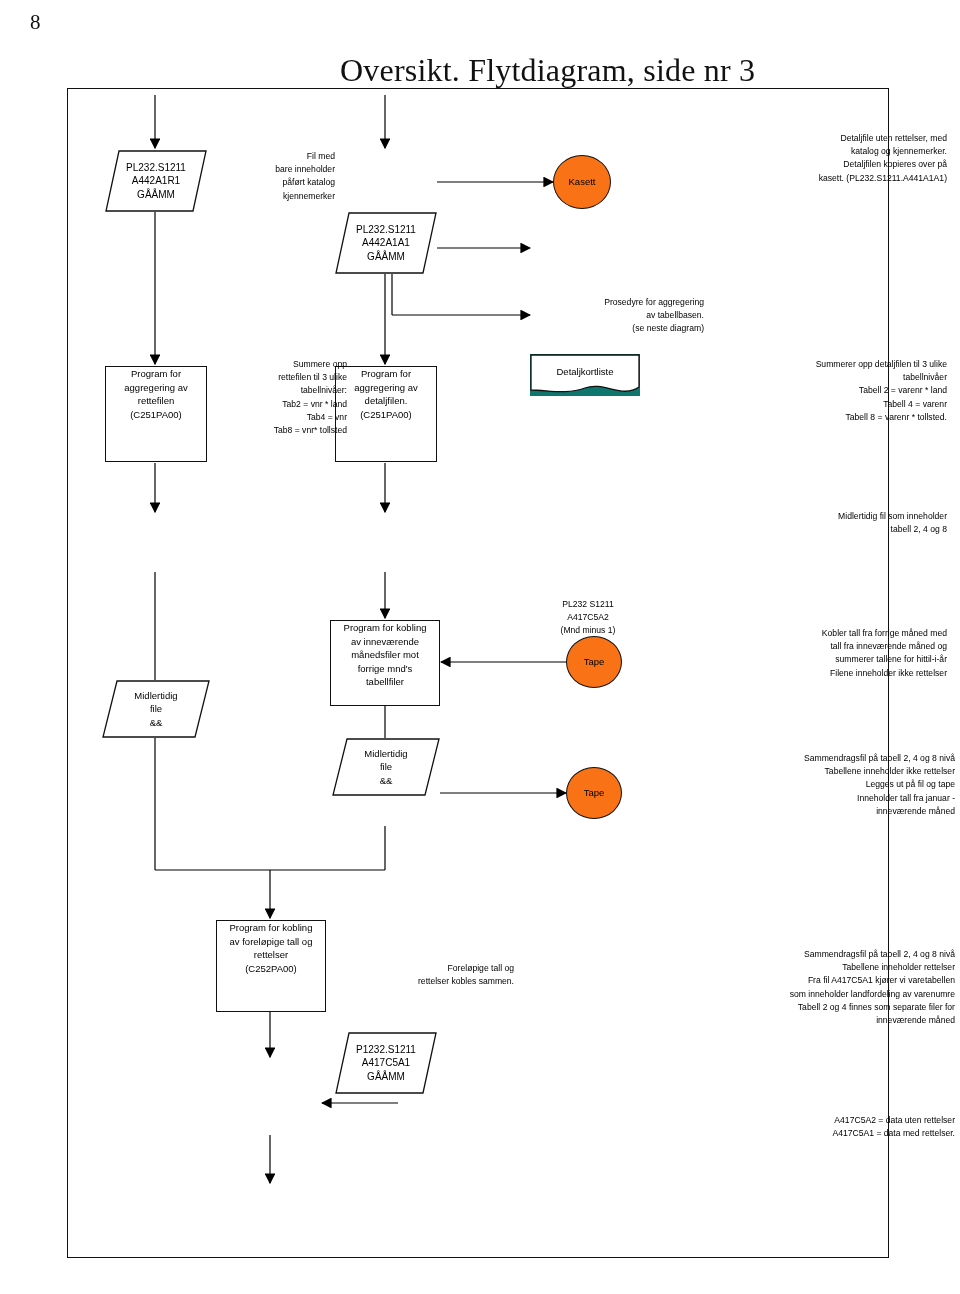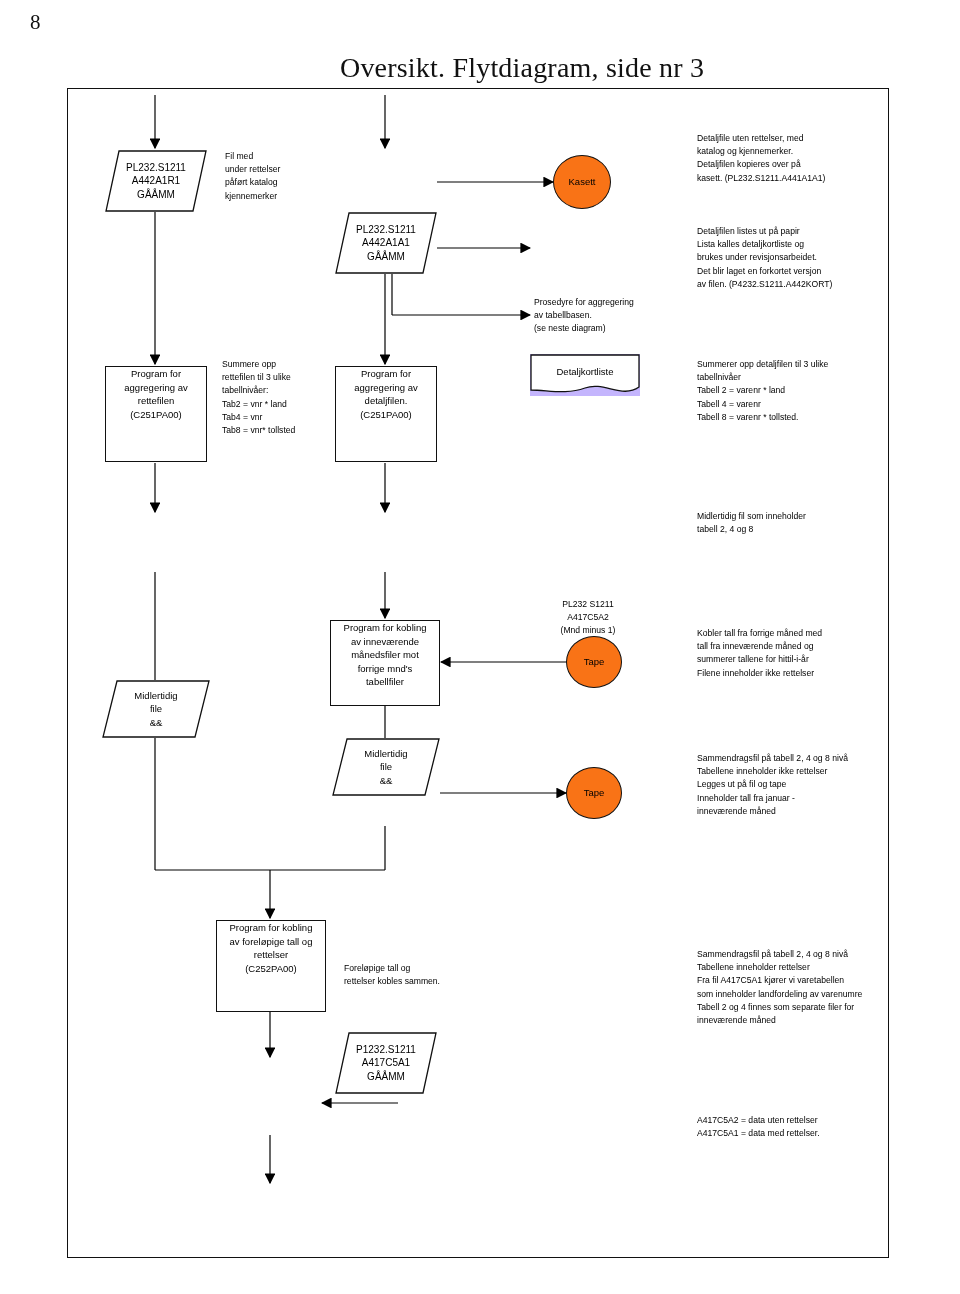--- a/index.html
+++ b/index.html
@@ -3,50 +3,50 @@
 <meta charset="utf-8">
 <style>
   html,body{margin:0;padding:0;background:#ffffff;}
   body{width:960px;height:1294px;position:relative;
        font-family:"Liberation Sans", sans-serif;color:#000;}
   #page{position:absolute;left:0;top:0;width:960px;height:1294px;overflow:hidden;}
 
   .pagenum{position:absolute;left:30px;top:10px;font-family:"Liberation Serif",serif;
            font-size:21px;color:#111;}
   .title{position:absolute;left:340px;top:52px;font-family:"Liberation Serif",serif;
-         font-size:28px;color:#111;letter-spacing:.2px;white-space:nowrap;}
+         font-size:32px;color:#111;letter-spacing:.2px;white-space:nowrap;}
 
   .frame{position:absolute;left:67px;top:88px;width:822px;height:1170px;
          border:1.5px solid #111;box-sizing:border-box;background:transparent;}
 
   
   .node{position:absolute;box-sizing:border-box;}
 
   .rect{border:1.3px solid #111;background:#fff;
         display:flex;flex-direction:column;align-items:center;justify-content:flex-start;}
 
   .para{background:#fff;display:flex;flex-direction:column;align-items:flex-start;
         justify-content:center;position:relative;}
   .para .inner{position:relative;z-index:2;display:flex;flex-direction:column;
                align-items:center;justify-content:center;width:100%;height:100%;}
   .para svg{position:absolute;left:0;top:0;width:100%;height:100%;z-index:1;}
 
   .circ{border:1.3px solid #111;border-radius:50%;background:#f97316;
         display:flex;align-items:center;justify-content:center;}
 
-  .doc{position:relative;background:#c4b5fd;display:flex;align-items:center;justify-content:center;}
+  .doc{position:relative;background:#0f766e;display:flex;align-items:center;justify-content:center;}
   .doc svg{position:absolute;left:0;top:0;width:100%;height:100%;z-index:1;}
   .doc .inner{position:relative;z-index:2;}
 
   .ntext{font-size:9.5px;line-height:13.5px;text-align:center;white-space:pre-line;
          color:#000;}
   .ntext.mono{font-size:10px;}
 
   .note{position:absolute;font-size:8.6px;line-height:13.2px;white-space:pre-line;
-        color:#000;}
+        color:#000;text-align:right;}
   .note.c{text-align:center;}
 
   .lines{position:absolute;left:0;top:0;width:960px;height:1294px;
          pointer-events:none;z-index:0;}
   .frame, .node{z-index:3;}
   .note{z-index:4;}
 </style>
 </head>
 <body>
 
@@ -110,21 +110,21 @@
     <svg viewBox="0 0 102 62" preserveAspectRatio="none">
       <polygon points="14,1 101,1 88,61 1,61" fill="#fff" stroke="#111" stroke-width="1.3"></polygon>
     </svg>
     <div class="inner">
       <div class="ntext mono">PL232.S1211
 A442A1R1
 GÅÅMM</div>
     </div>
   </div>
   <div class="note" style="left:225px;top:150px;width:110px;">Fil med
-under rettelser
+bare inneholder
 påført katalog
 kjennemerker</div>
 
   <div class="node para" style="left:335px;top:150px;width:102px;height:62px;">
     <svg viewBox="0 0 102 62" preserveAspectRatio="none">
       <polygon points="14,1 101,1 88,61 1,61" fill="#fff" stroke="#111" stroke-width="1.3"></polygon>
     </svg>
     <div class="inner">
       <div class="ntext mono">PL232.S1211
 A442A1A1
@@ -144,25 +144,20 @@
   </div>
 
   <div class="note" style="left:534px;top:296px;width:170px;">Prosedyre for aggregering
    av  tabellbasen.
  (se neste diagram)</div>
 
   <div class="note" style="left:697px;top:132px;width:250px;">Detaljfile uten rettelser, med
 katalog og kjennemerker.
 Detaljfilen kopieres over på
 kasett. (PL232.S1211.A441A1A1)</div>
-  <div class="note" style="left:697px;top:225px;width:250px;">Detaljfilen listes ut på papir
-Lista kalles detaljkortliste og
-brukes under revisjonsarbeidet.
-Det blir laget en forkortet versjon
-av filen. (P4232.S1211.A442KORT)</div>
 
   <div class="node rect" style="left:105px;top:366px;width:102px;height:96px;">
     <div class="ntext">Program for
 aggregering av
 rettefilen
 (C251PA00)</div>
   </div>
 
   <div class="note" style="left:222px;top:358px;width:125px;">Summere opp
 rettefilen til 3 ulike

